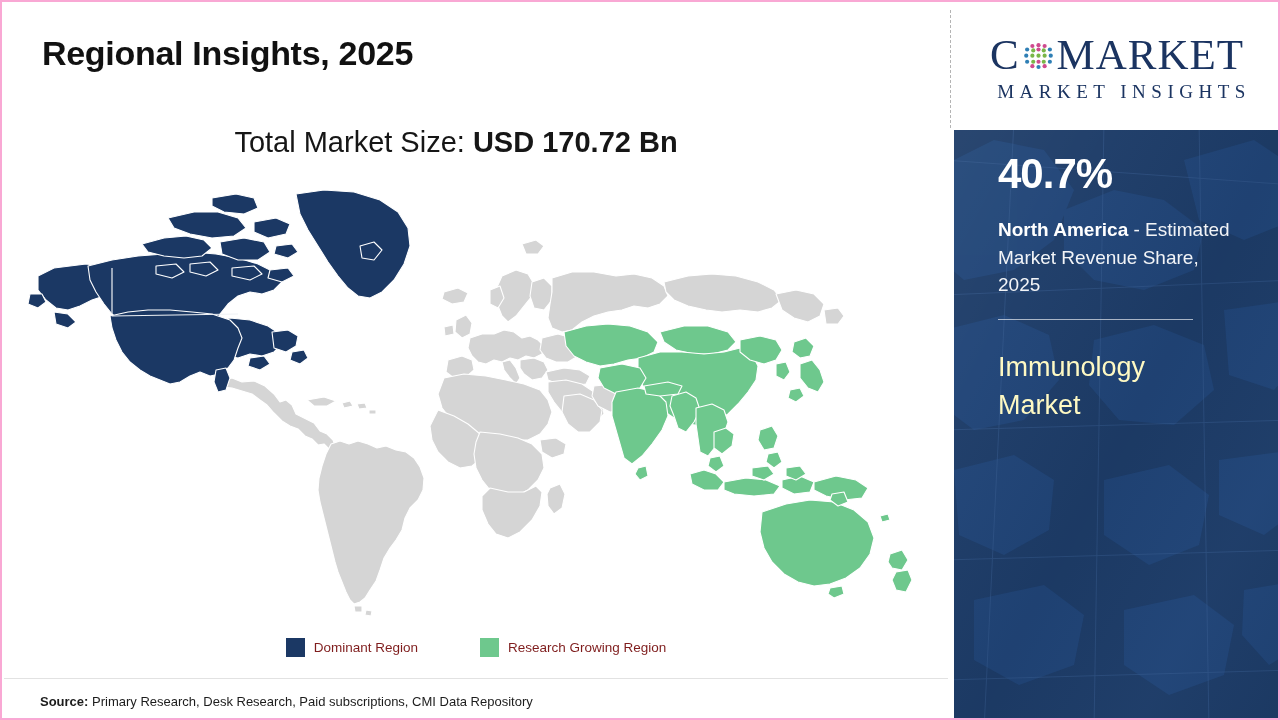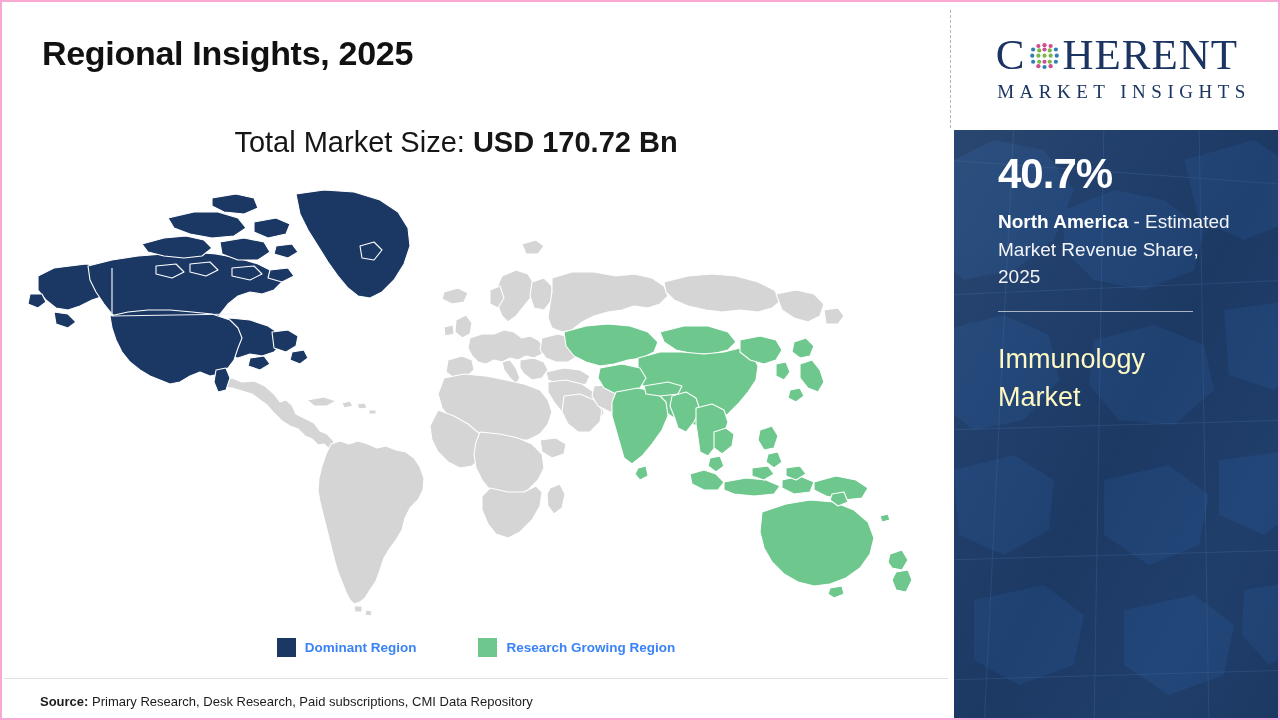--- a/index.html
+++ b/index.html
@@ -88,22 +88,22 @@
     align-items: center;
     gap: 9px;
   }
   .legend-swatch {
     width: 19px;
     height: 19px;
     display: block;
   }
   .legend-label {
     font-size: 13.5px;
-    font-weight: bold;
-    color: #3b82f6;
+    font-weight: normal;
+    color: #7f1d1d;
     white-space: nowrap;
   }
 
   
   .footer-rule {
     position: absolute;
     left: 2px;
     top: 676px;
     width: 944px;
     height: 1px;
@@ -209,21 +209,21 @@
   }
   .stat-value {
     margin-top: 22px;
     font-size: 42px;
     font-weight: bold;
     color: #ffffff;
     letter-spacing: -1px;
     line-height: 1.05;
   }
   .stat-caption {
-    margin-top: 12px;
+    margin-top: 20px;
     font-size: 19px;
     color: #f2f4f7;
     line-height: 1.45;
     max-width: 250px;
   }
   .stat-caption .region-name {
     font-weight: bold;
     color: #ffffff;
   }
   .stat-rule {
@@ -462,21 +462,21 @@
             <circle cx="14" cy="26" r="2.4" fill="#7ab648"></circle>
             <circle cx="20" cy="26" r="2.4" fill="#cf4a8e"></circle>
             <circle cx="26" cy="26" r="2.4" fill="#7ab648"></circle>
             <circle cx="33" cy="26" r="2.4" fill="#2f7fb5"></circle>
             <circle cx="13" cy="31" r="2.4" fill="#cf4a8e"></circle>
             <circle cx="20" cy="32" r="2.4" fill="#2f7fb5"></circle>
             <circle cx="27" cy="31" r="2.4" fill="#cf4a8e"></circle>
           </g>
         </svg>
       </span>
-      <span class="logo-rest">HERENT</span>
+      <span class="logo-rest">MARKET</span>
     </div>
     <div class="logo-sub">MARKET INSIGHTS</div>
   </div>
 
   <div class="stat-panel">
     <div class="panel-texture">
       <svg viewBox="0 0 326 590" xmlns="http://www.w3.org/2000/svg" preserveAspectRatio="xMidYMid slice">
         <g fill="#21467a" opacity="0.85">
           <path d="M-20 40 L40 10 L90 20 L120 60 L100 110 L60 140 L10 150 L-25 120 Z"></path>
           <path d="M110 80 L160 60 L210 70 L250 100 L240 140 L190 160 L140 150 L110 120 Z"></path>

